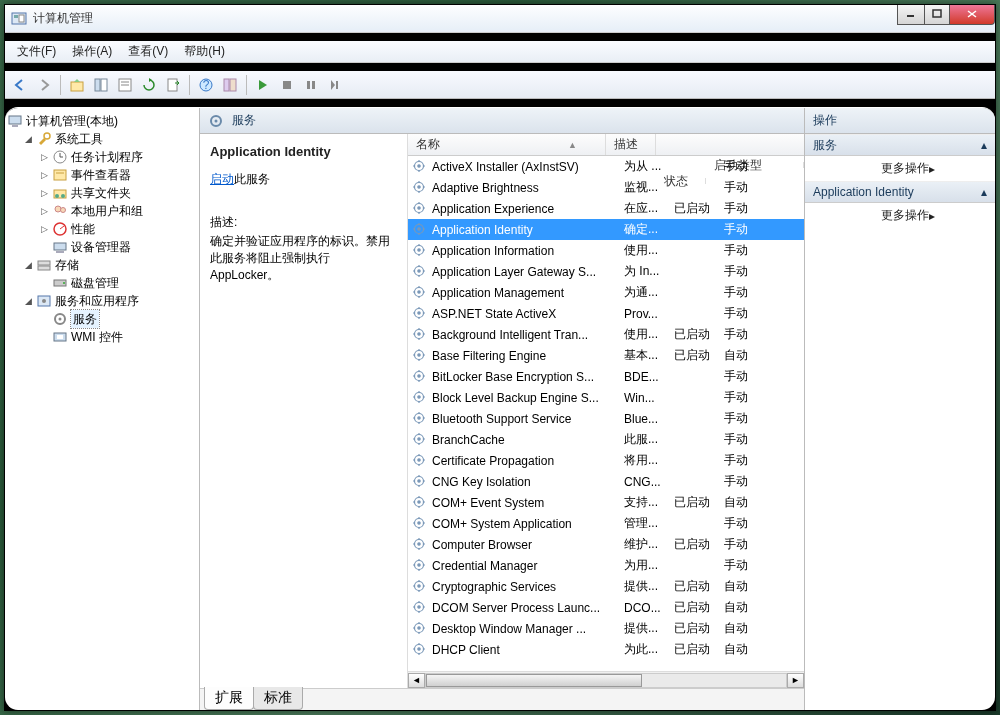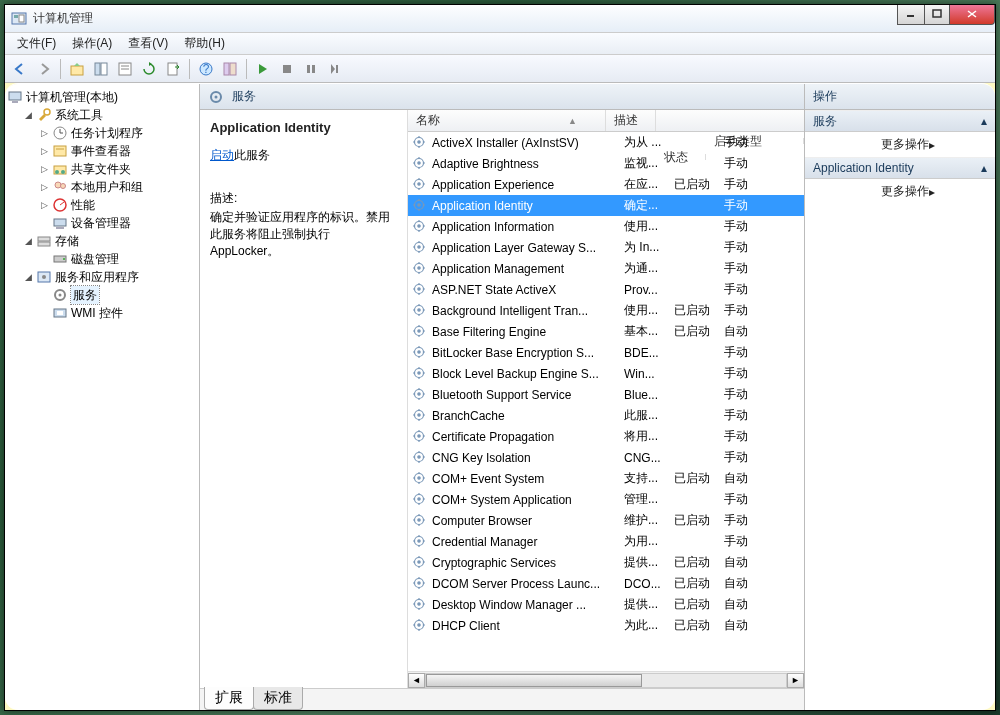--- a/index.html
+++ b/index.html
@@ -1,17 +1,17 @@
 <!DOCTYPE html>
 <html><head>
 <meta charset="utf-8">
 <style>
 * { box-sizing: border-box; margin: 0; padding: 0; font-family: "Microsoft YaHei", "Segoe UI", Tahoma, sans-serif; font-size: 12px; }
 body { background: linear-gradient(135deg, #3a6a4a 0%, #2a5a3a 30%, #4a7a5a 60%, #1a3a2a 100%); width: 1000px; height: 715px; overflow: hidden; position: relative; }
-.window { position: absolute; top: 4px; left: 4px; right: 4px; bottom: 4px; background: #fef9c3; border: 1px solid #000; box-shadow: 0 0 8px rgba(0,0,0,0.5); display: flex; flex-direction: column; }
+.window { position: absolute; top: 4px; left: 4px; right: 4px; bottom: 4px; background: #000000; border: 1px solid #000; box-shadow: 0 0 8px rgba(0,0,0,0.5); display: flex; flex-direction: column; gap: 8px; }
 .titlebar { height: 28px; background: linear-gradient(#fdfeff, #e6eef7); display: flex; align-items: center; padding: 0 0 0 6px; border-bottom: 1px solid #ccc; }
 .titlebar .icon { width: 16px; height: 16px; margin-right: 6px; }
 .titlebar .title { flex: 1; color: #333; }
 .win-controls { display: flex; height: 20px; margin-top: -8px; }
 .win-btn { width: 28px; height: 20px; border: 1px solid #555; border-top: none; background: linear-gradient(#f5f5f5,#d5d5d5); display: flex; align-items: center; justify-content: center; margin-left: -1px; }
 .win-btn.max { width: 26px; }
 .win-btn.close { width: 46px; background: linear-gradient(#e79, #d13a2a); color: #fff; border-top-right-radius: 0; border-bottom-right-radius: 4px; }
 .menubar { height: 22px; background: linear-gradient(#fafcff,#e9eef5); border-bottom: 1px solid #ccc; display: flex; align-items: center; padding: 0 4px; }
 .menubar > span { padding: 2px 8px; color: #222; }
 .toolbar { height: 28px; background: linear-gradient(#f8faff,#e6ebf3); border-bottom: 1px solid #bbb; display: flex; align-items: center; padding: 0 4px; gap: 2px; }

